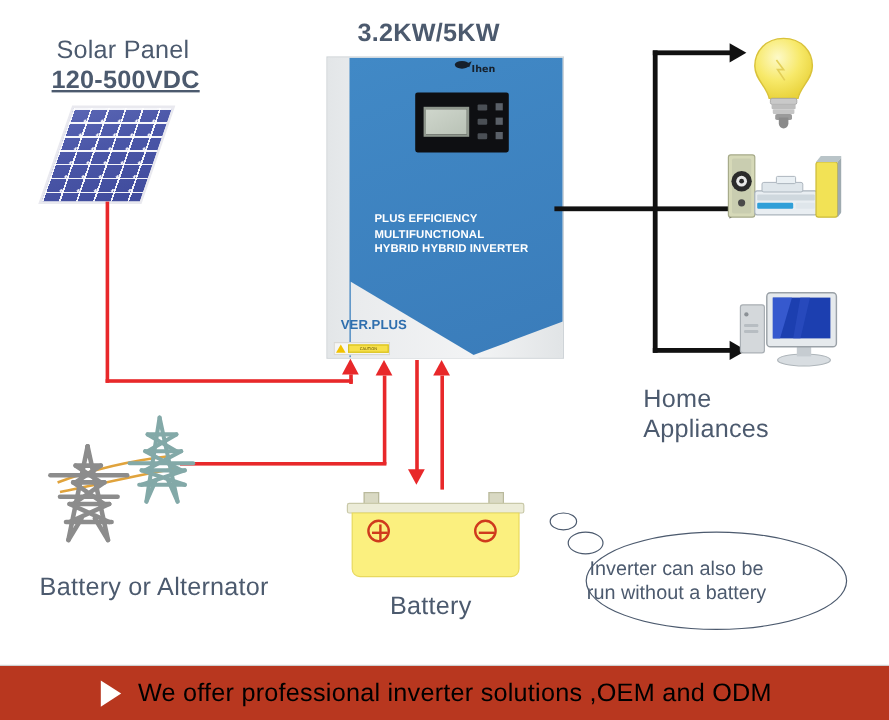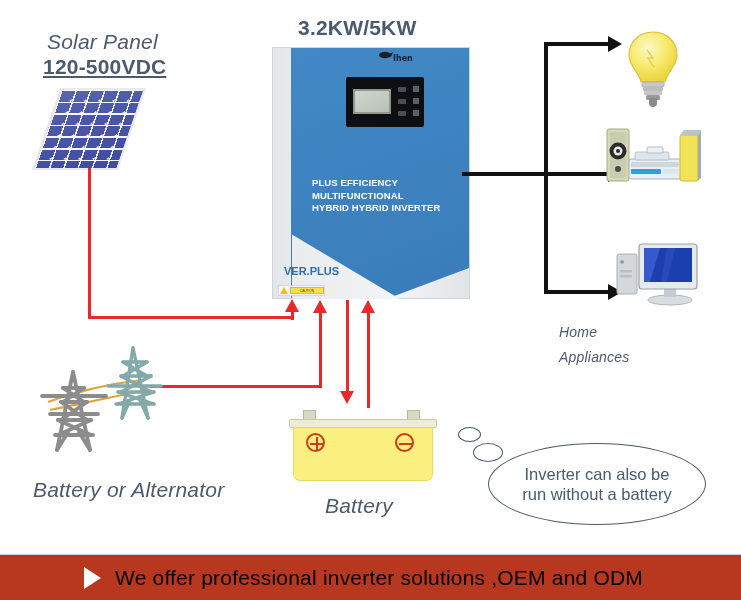--- a/index.html
+++ b/index.html
@@ -7,30 +7,30 @@
     width:741px;height:600px;
     background:#ffffff;
     font-family:"Liberation Sans", sans-serif;
     overflow:hidden;
     position:relative;
   }
   #stage{position:absolute;left:0;top:0;width:629px;height:600px;background:#fff;}
 
   
   .lbl{position:absolute;color:#4c5a6e;white-space:pre;letter-spacing:.2px;}
-  .lbl.reg{font-weight:400;font-style:italic;}
+  .lbl.reg{font-weight:400;}
   .lbl.bold{font-weight:700;}
 
   #title-kw{left:298px;top:16px;font-size:21px;font-weight:700;color:#4c5a6e;}
   #solar-name{left:47px;top:30px;font-size:21px;}
   #solar-volt{left:43px;top:55px;font-size:21px;text-decoration:underline;}
   #utility-name{left:33px;top:478px;font-size:21px;}
   #utility-volt{left:33px;top:504px;font-size:21px;}
   #battery-name{left:325px;top:494px;font-size:21px;}
-  #home-name{left:559px;top:320px;font-size:14px;line-height:25px;}
+  #home-name{left:536px;top:320px;font-size:21px;line-height:25px;}
 
   
   #solar-panel{
     position:absolute;left:46px;top:88px;width:86px;height:82px;
     transform:skewX(-19deg) ;
     background:
       repeating-linear-gradient(to right, rgba(255,255,255,.95) 0 1.5px, transparent 1.5px 14.3px),
       repeating-linear-gradient(to bottom, rgba(255,255,255,.95) 0 1.5px, transparent 1.5px 11.6px),
       linear-gradient(160deg,#5a66b4 0%,#4b57a8 40%,#3f4b9c 100%);
     border:2px solid #e9e9ef;
@@ -117,21 +117,21 @@
   }
   #bat-plus{left:17px;top:25px;}
   #bat-minus{left:106px;top:25px;}
   .bat-term .h{position:absolute;left:2px;top:7.5px;width:13px;height:2.6px;background:#cf3a1d;}
   .bat-term .v{position:absolute;top:2px;left:7.5px;height:13px;width:2.6px;background:#cf3a1d;}
 
   
   #bubble{
     position:absolute;left:488px;top:443px;width:216px;height:80px;
     border:1.6px solid #4c5a6e;border-radius:50%;
-    display:flex;align-items:center;justify-content:center;text-align:center;
+    display:flex;align-items:center;text-align:center;
   }
   #bubble-text{color:#4c5a6e;font-size:16.5px;line-height:20px;white-space:pre-line;}
   .bub-dot{position:absolute;border:1.6px solid #4c5a6e;border-radius:50%;background:#fff;}
   #bub-dot1{left:458px;top:427px;width:21px;height:13px;}
   #bub-dot2{left:473px;top:443px;width:28px;height:17px;}
 
   
   .red{position:absolute;background:#e8282a;}
   .redline-v{width:3px;}
   .redline-h{height:3px;}

